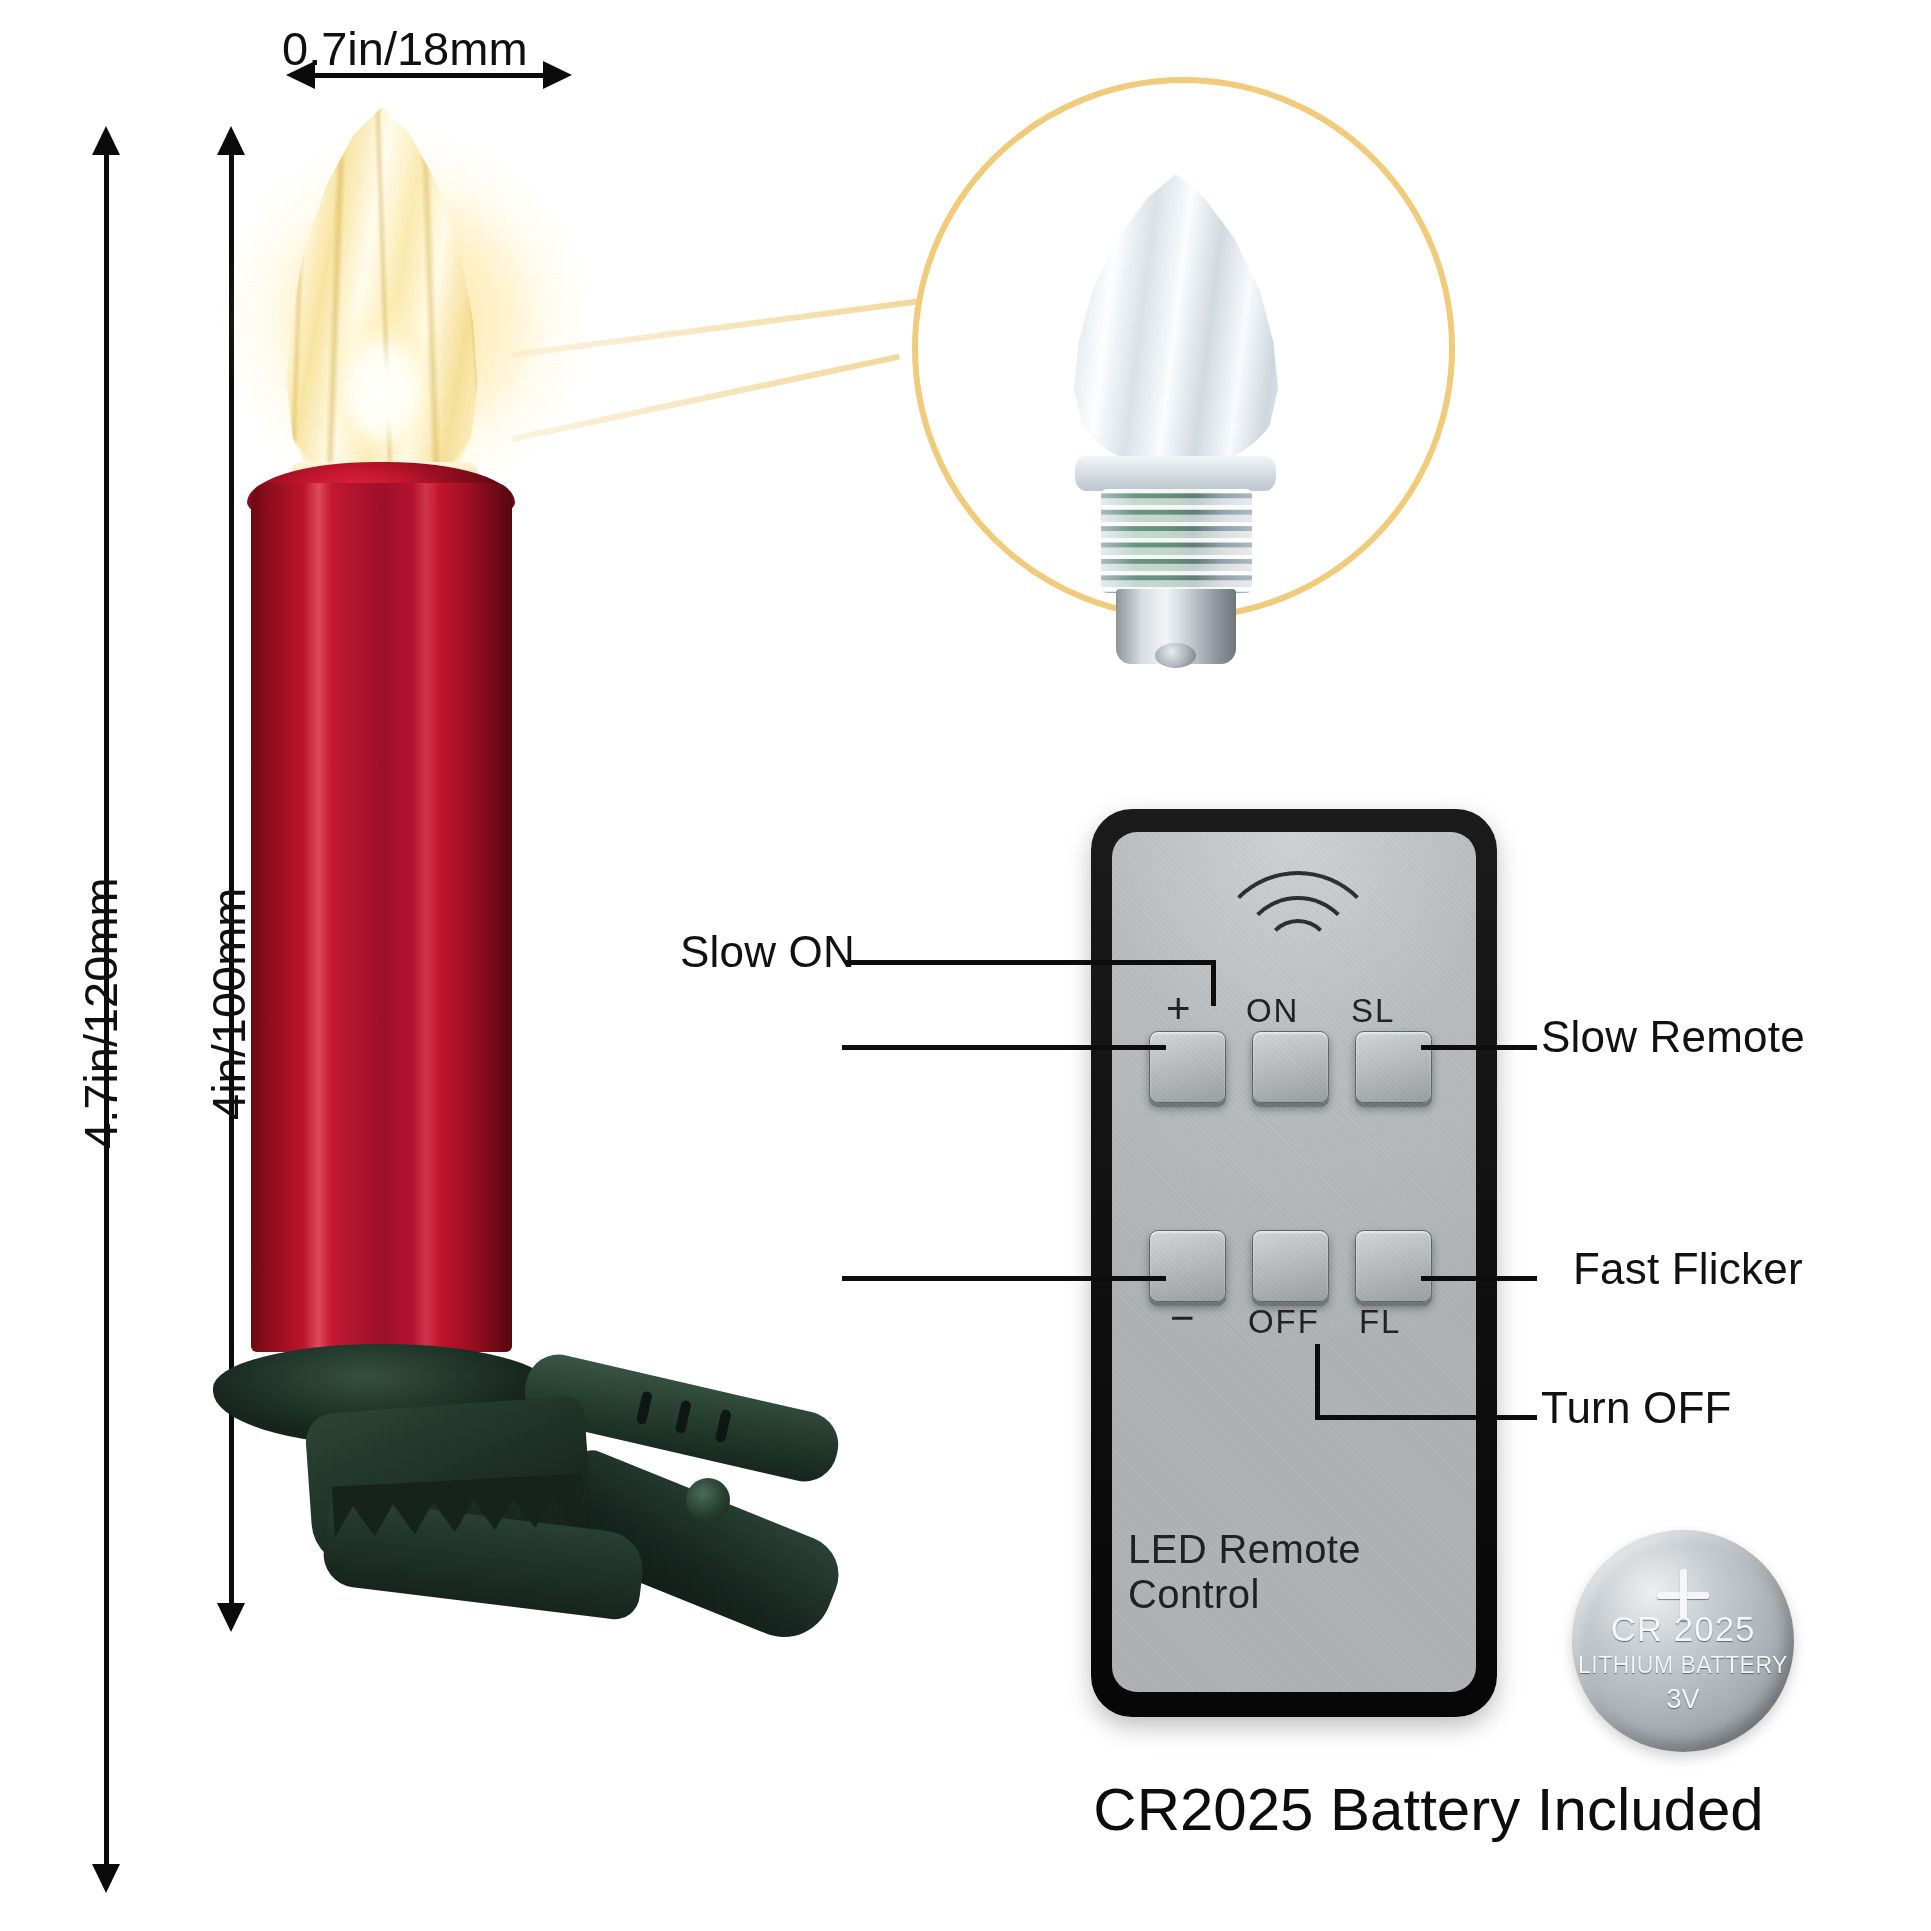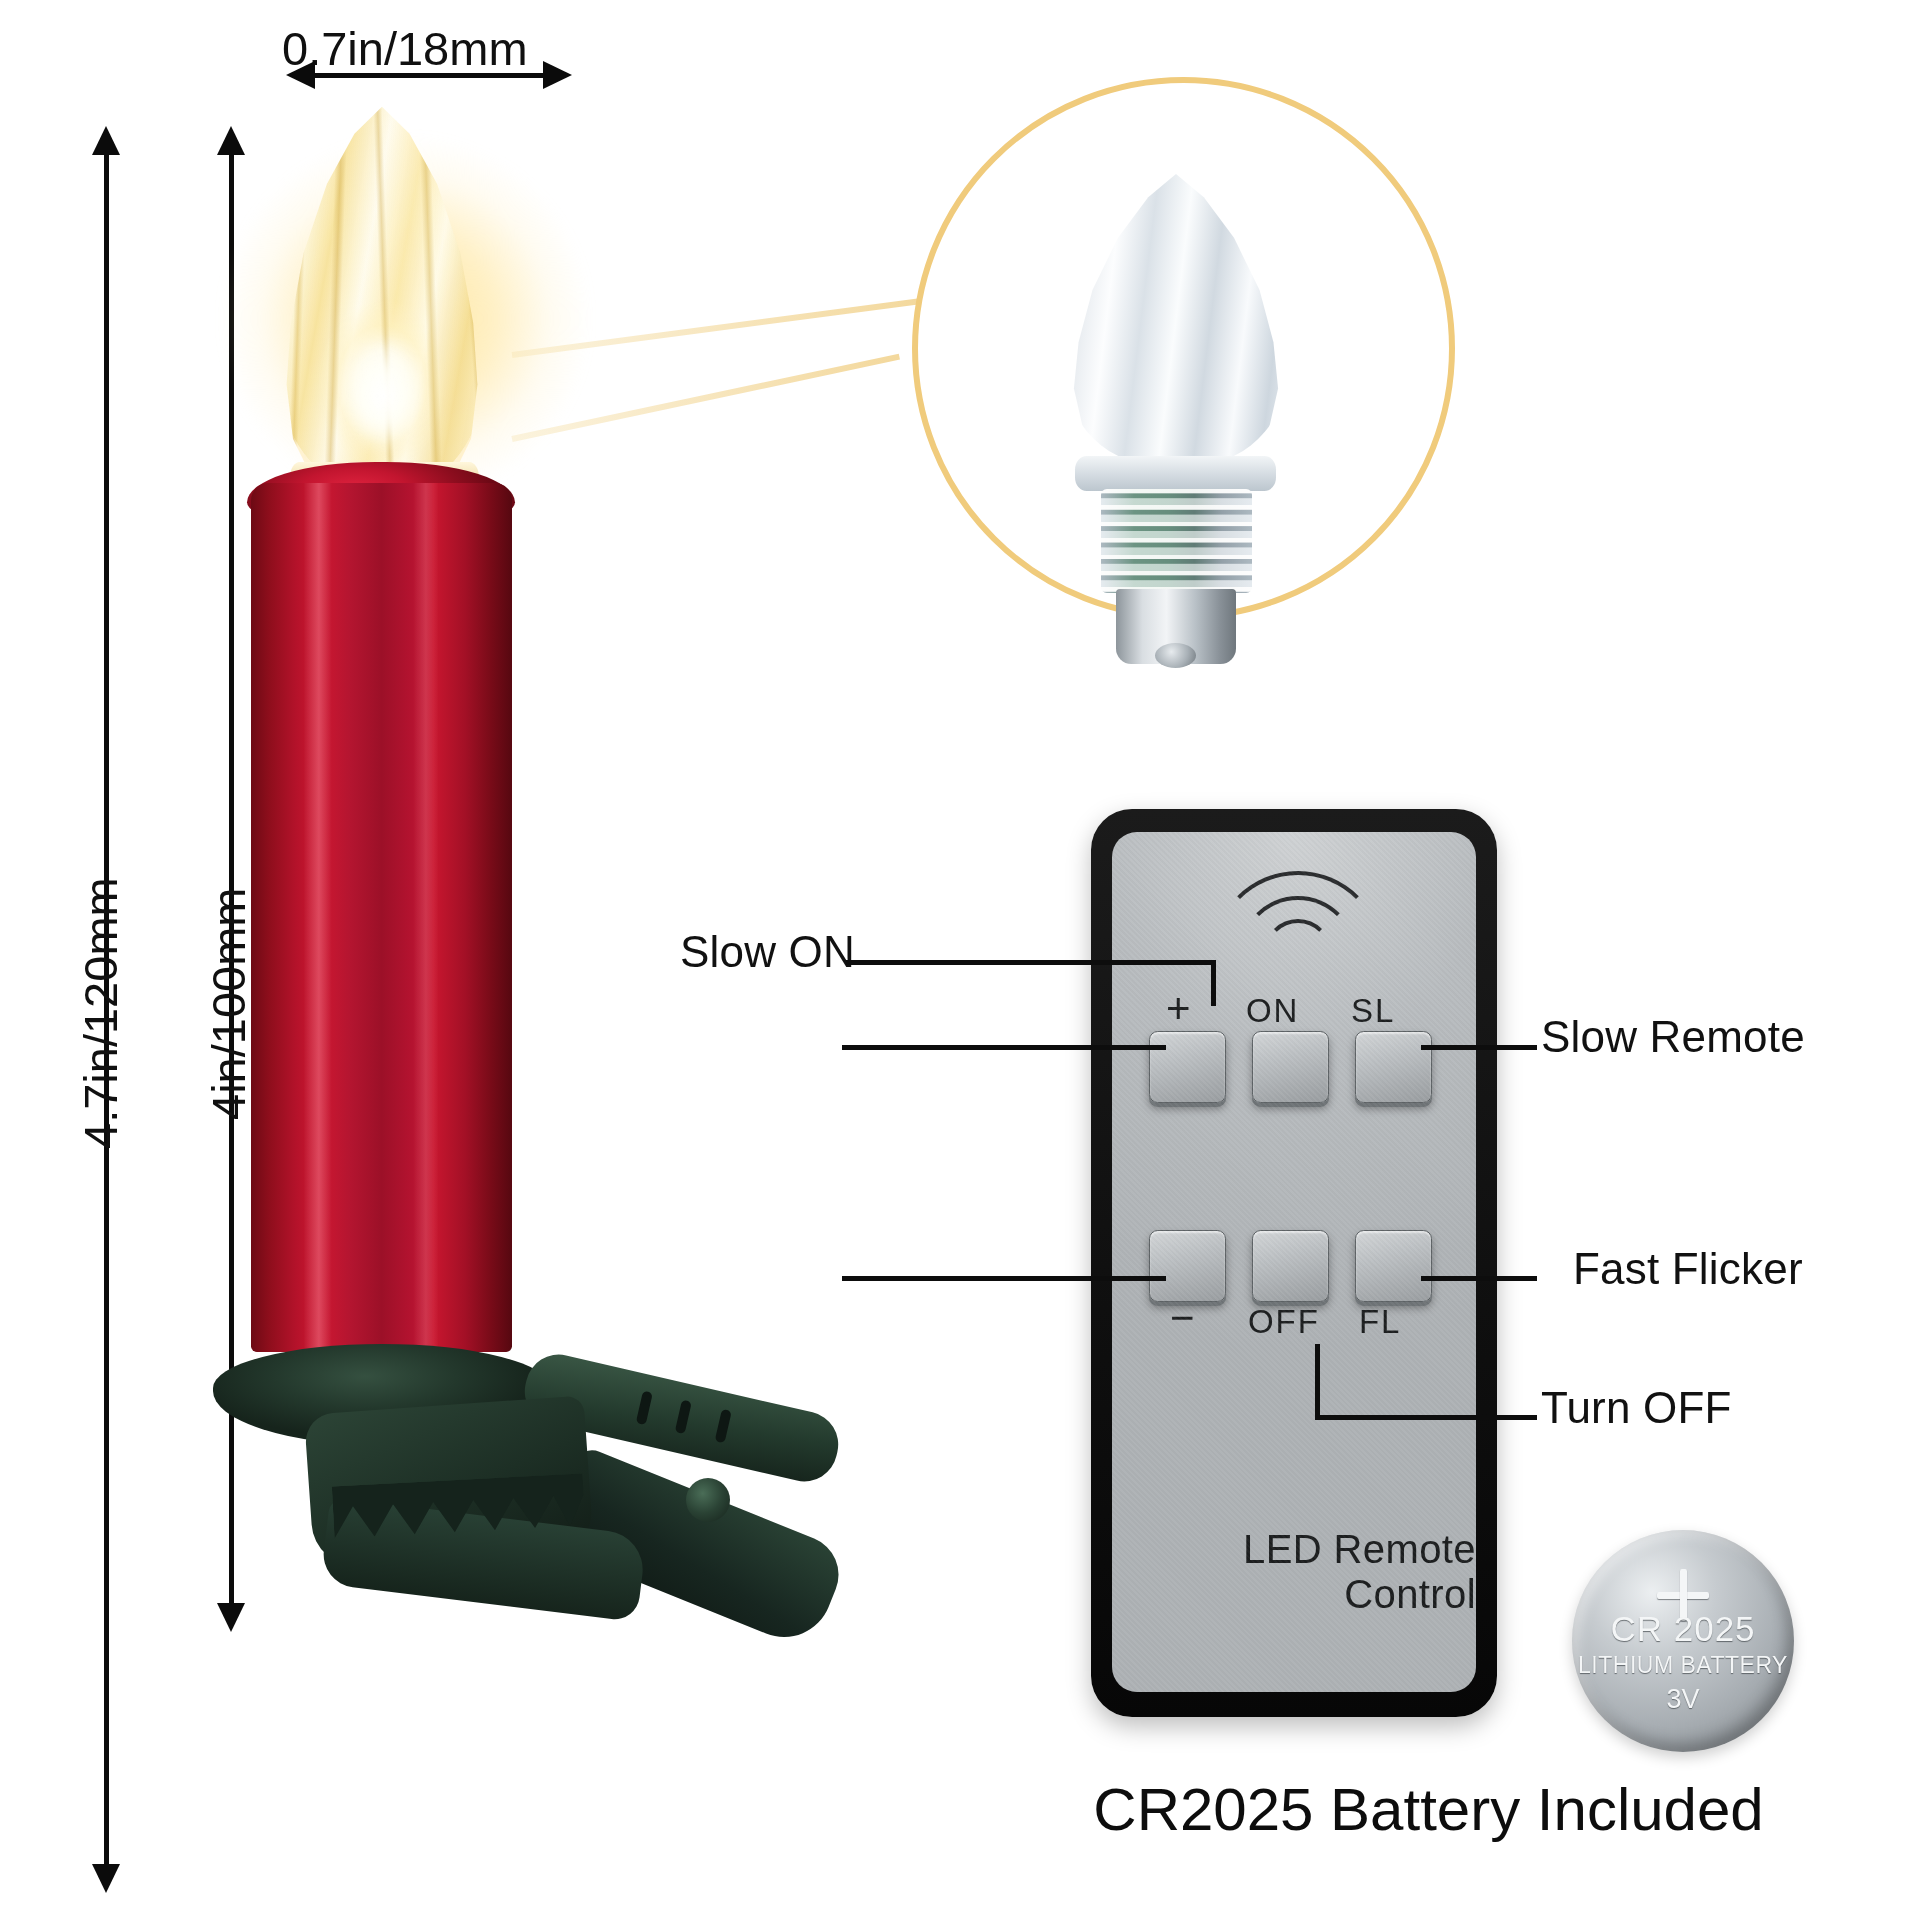--- a/index.html
+++ b/index.html
@@ -262,21 +262,21 @@
   }
   .rlbl{
     position:absolute;font-family:"Liberation Sans", sans-serif;
     font-size:33px;color:#1d1f20;letter-spacing:1.9px;white-space:nowrap;
   }
   .rsign{
     position:absolute;font-family:"Liberation Sans", sans-serif;
     font-size:42px;color:#1d1f20;font-weight:400;white-space:nowrap;
   }
   #remote-brand{
-    position:absolute;left:0;right:0;top:695px;text-align:right;
+    position:absolute;left:0;right:0;top:695px;text-align:left;
     font-family:"Liberation Sans", sans-serif;font-size:40px;color:#1c1e1f;
     letter-spacing:0.4px;
     margin-left:16px;
   }
 
   
   #battery{
     position:absolute;left:1572px;top:1530px;width:222px;height:222px;
     border-radius:50%;
     background:

